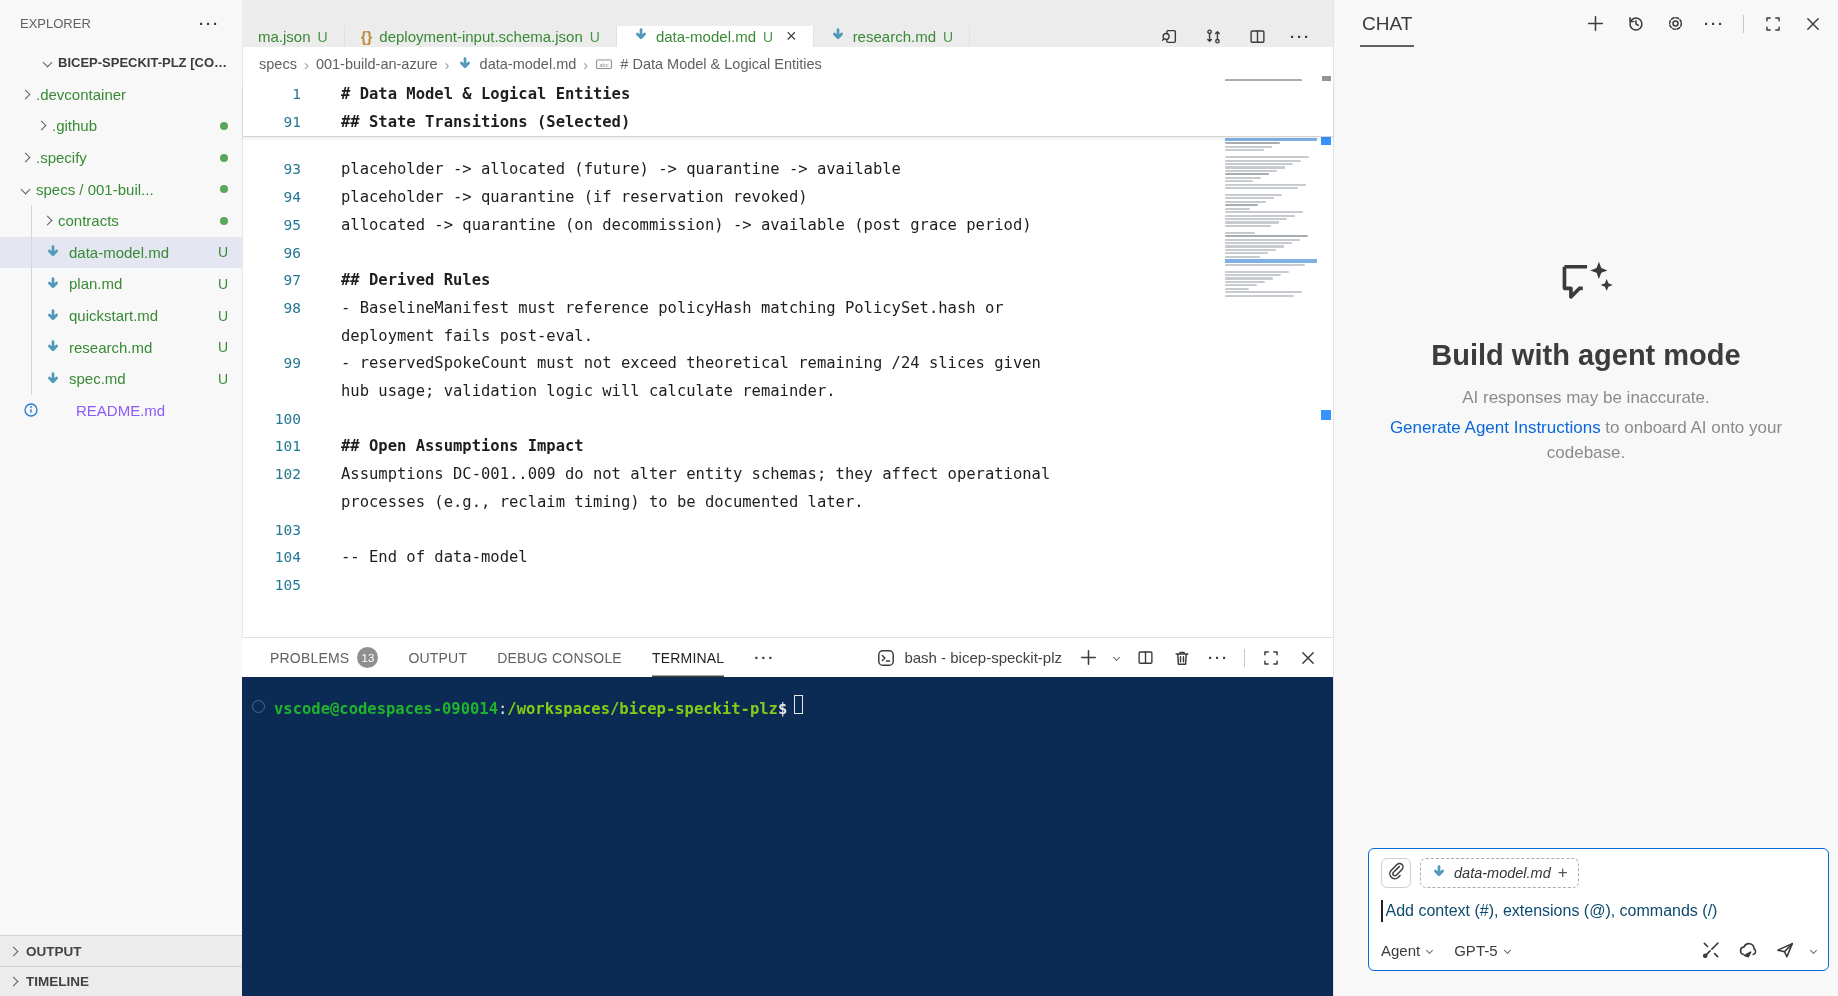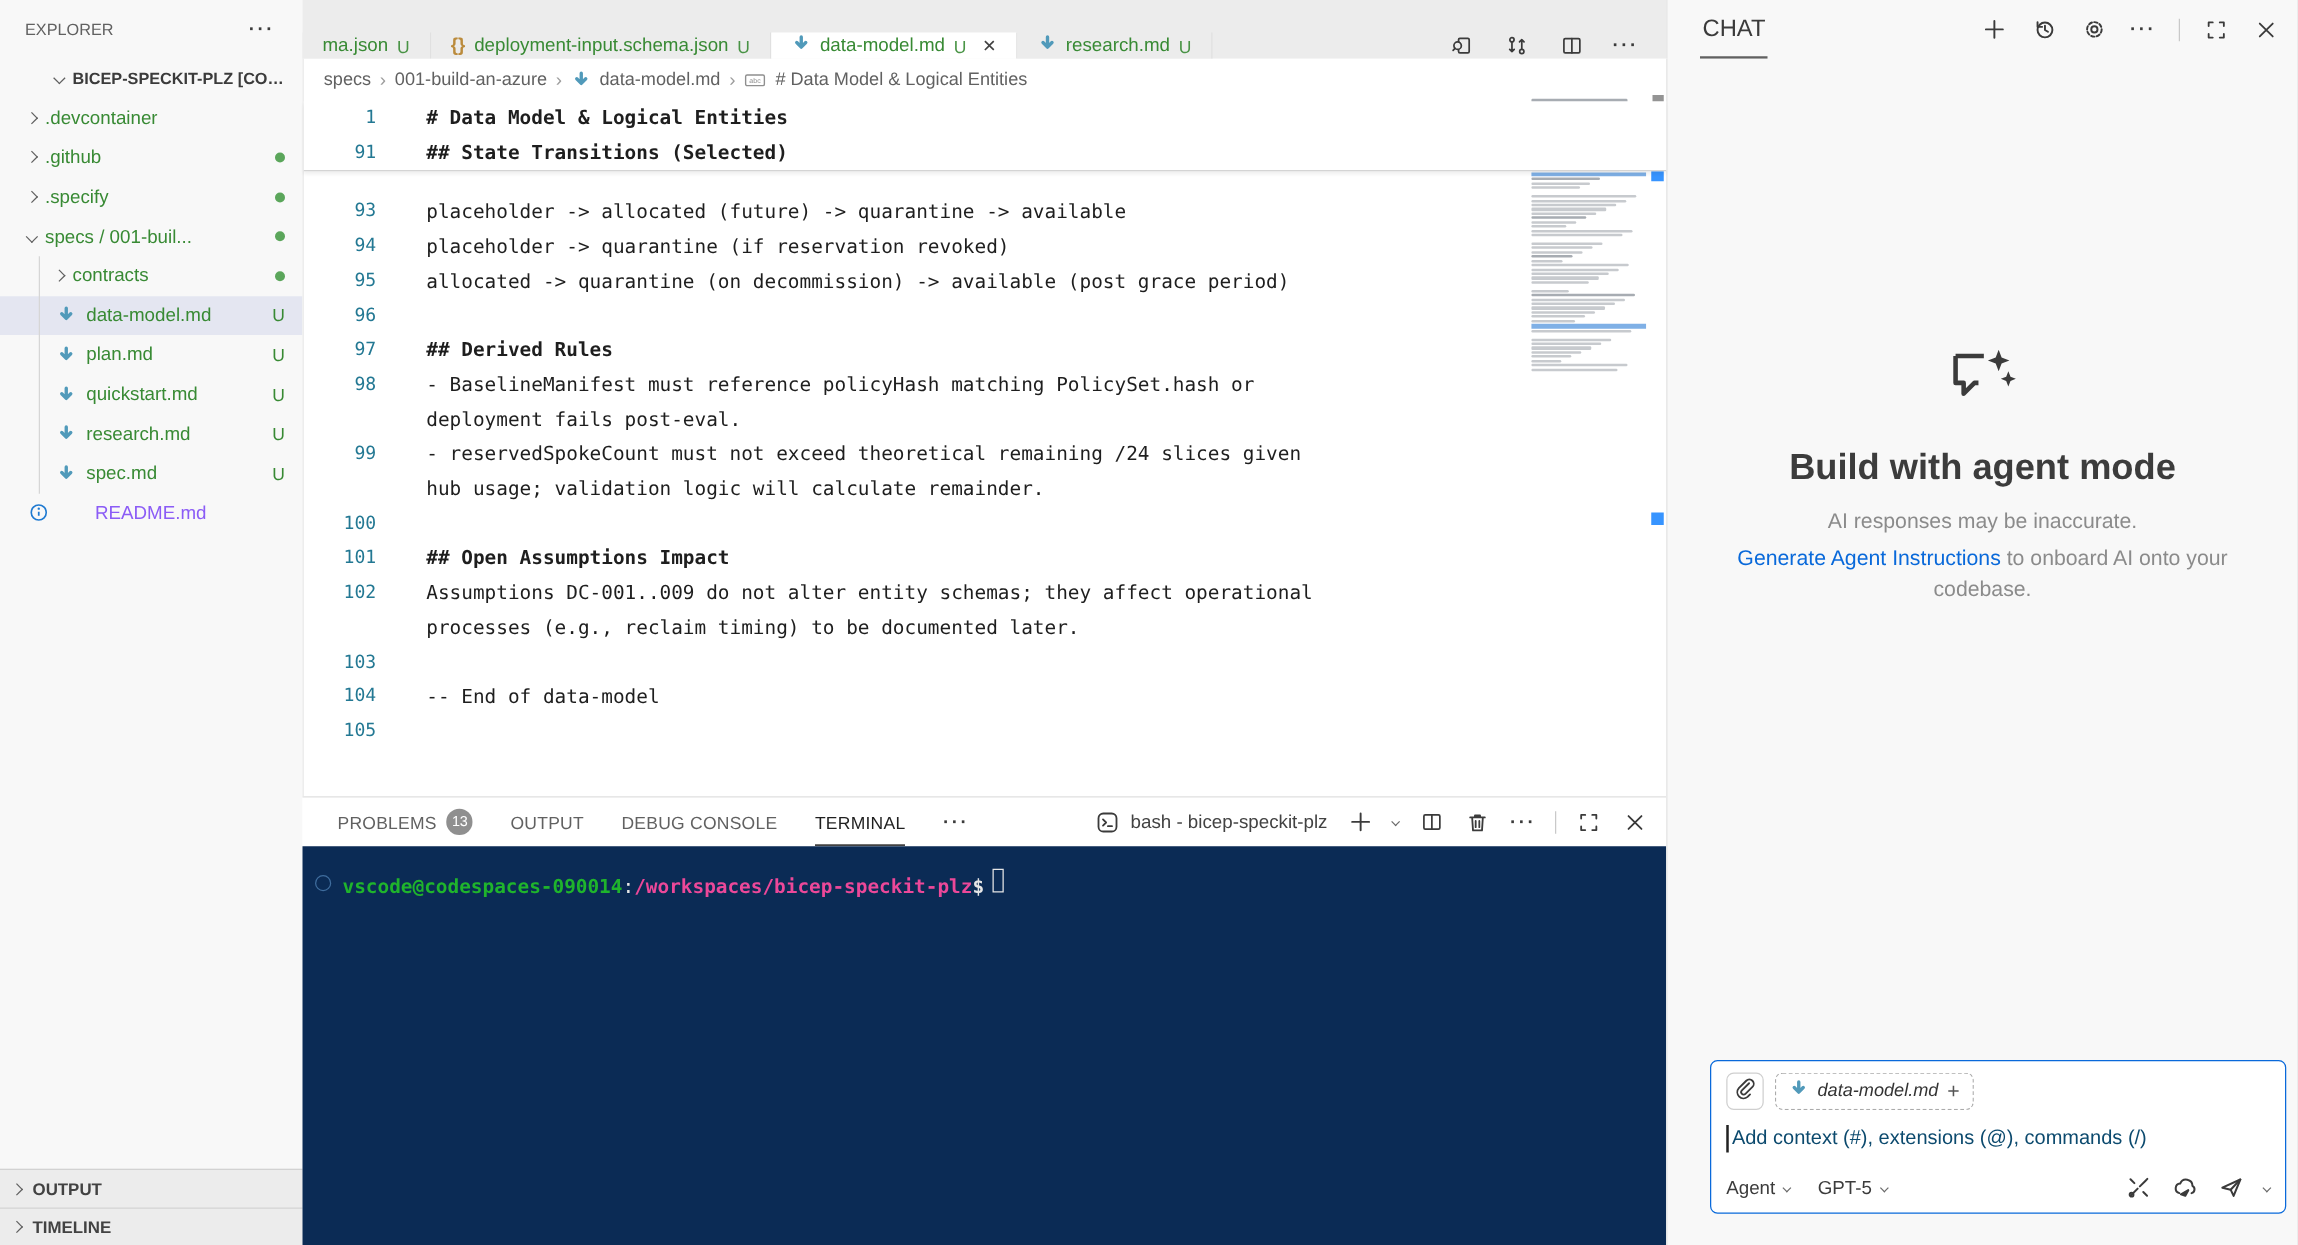--- a/index.html
+++ b/index.html
@@ -81,27 +81,27 @@
   .ptab.active{color:#1f1f1f;box-shadow:inset 0 -1.6px 0 #424242;}
   .pbadge{background:#8f8f8f;color:#fff;border-radius:50%;width:21px;height:21px;display:inline-flex;
        align-items:center;justify-content:center;font-size:11.5px;letter-spacing:0;}
   .panel-right{margin-left:auto;display:flex;align-items:center;gap:15px;color:#424242;font-size:15px;}
   .terminal{flex:1;background:#0b2b55;position:relative;}
   .prompt{position:absolute;top:18px;left:10px;display:flex;align-items:center;gap:9px;
        font-family:"DejaVu Sans Mono","Liberation Mono",monospace;font-size:15.5px;font-weight:bold;}
   .pcircle{width:13px;height:13px;border:1.5px solid #3f6d9e;border-radius:50%;flex:none;}
   .p-user{color:#1fb42c;}
   .p-colon{color:#e6e6e6;font-weight:normal;}
-  .p-path{color:#ec4899;}
+  .p-path{color:#84cc16;}
   .p-dollar{color:#e6e6e6;}
   .tcursor{display:inline-block;width:9px;height:19px;border:1px solid #e6e6e6;margin-left:7px;}
 
   
   .chat{position:absolute;left:1333px;top:47px;right:0;bottom:0;background:#f8f8f8;border-left:1px solid #e3e3e3;}
-  .chat-center{position:absolute;top:230px;left:0;right:0;text-align:center;}
+  .chat-center{position:absolute;top:212px;left:0;right:0;text-align:center;}
   .chat-heading{font-size:29px;font-weight:600;color:#3c3c3c;margin-top:26px;}
   .chat-disclaimer{font-size:17px;color:#8b8b8b;margin-top:16px;}
   .chat-linkline{font-size:17px;color:#8b8b8b;margin:8px auto 0 auto;width:400px;line-height:1.45;}
   .chat-link{color:#0969da;cursor:pointer;}
   .chat-input{position:absolute;left:34px;width:461px;top:801px;height:123px;background:#fff;
        border:1px solid #0969da;border-radius:6px;padding:9px 12px;}
   .ci-row1{display:flex;align-items:center;gap:9px;}
   .attach-btn{width:30px;height:30px;border:1px solid #cfcfcf;border-radius:6px;display:inline-flex;
        align-items:center;justify-content:center;background:#fff;}
   .ctx-chip{height:30px;border:1px dashed #ababab;border-radius:6px;display:inline-flex;align-items:center;
@@ -221,21 +221,21 @@
   <div class="sidebar">
     <div id="tree">
  <div class="trow root" style="padding-left:8px;gap:7px;margin-left:36px;">
    <span class="chev d"></span>
    <span class="lbl">BICEP-SPECKIT-PLZ [CODE...]</span>
  </div>
         <div class="trow" style="padding-left:22px;gap:7px;">
             <span class="chev r"></span>
           <span class="lbl">.devcontainer</span>
         </div>
-        <div class="trow" style="padding-left:22px;gap:7px;">
+        <div class="trow" style="padding-left:38px;gap:7px;">
             <span class="chev r"></span>
           <span class="lbl">.github</span>
           <span class="badge-dot"></span>
         </div>
         <div class="trow" style="padding-left:22px;gap:7px;">
             <span class="chev r"></span>
           <span class="lbl">.specify</span>
           <span class="badge-dot"></span>
         </div>
         <div class="trow" style="padding-left:22px;gap:7px;">

